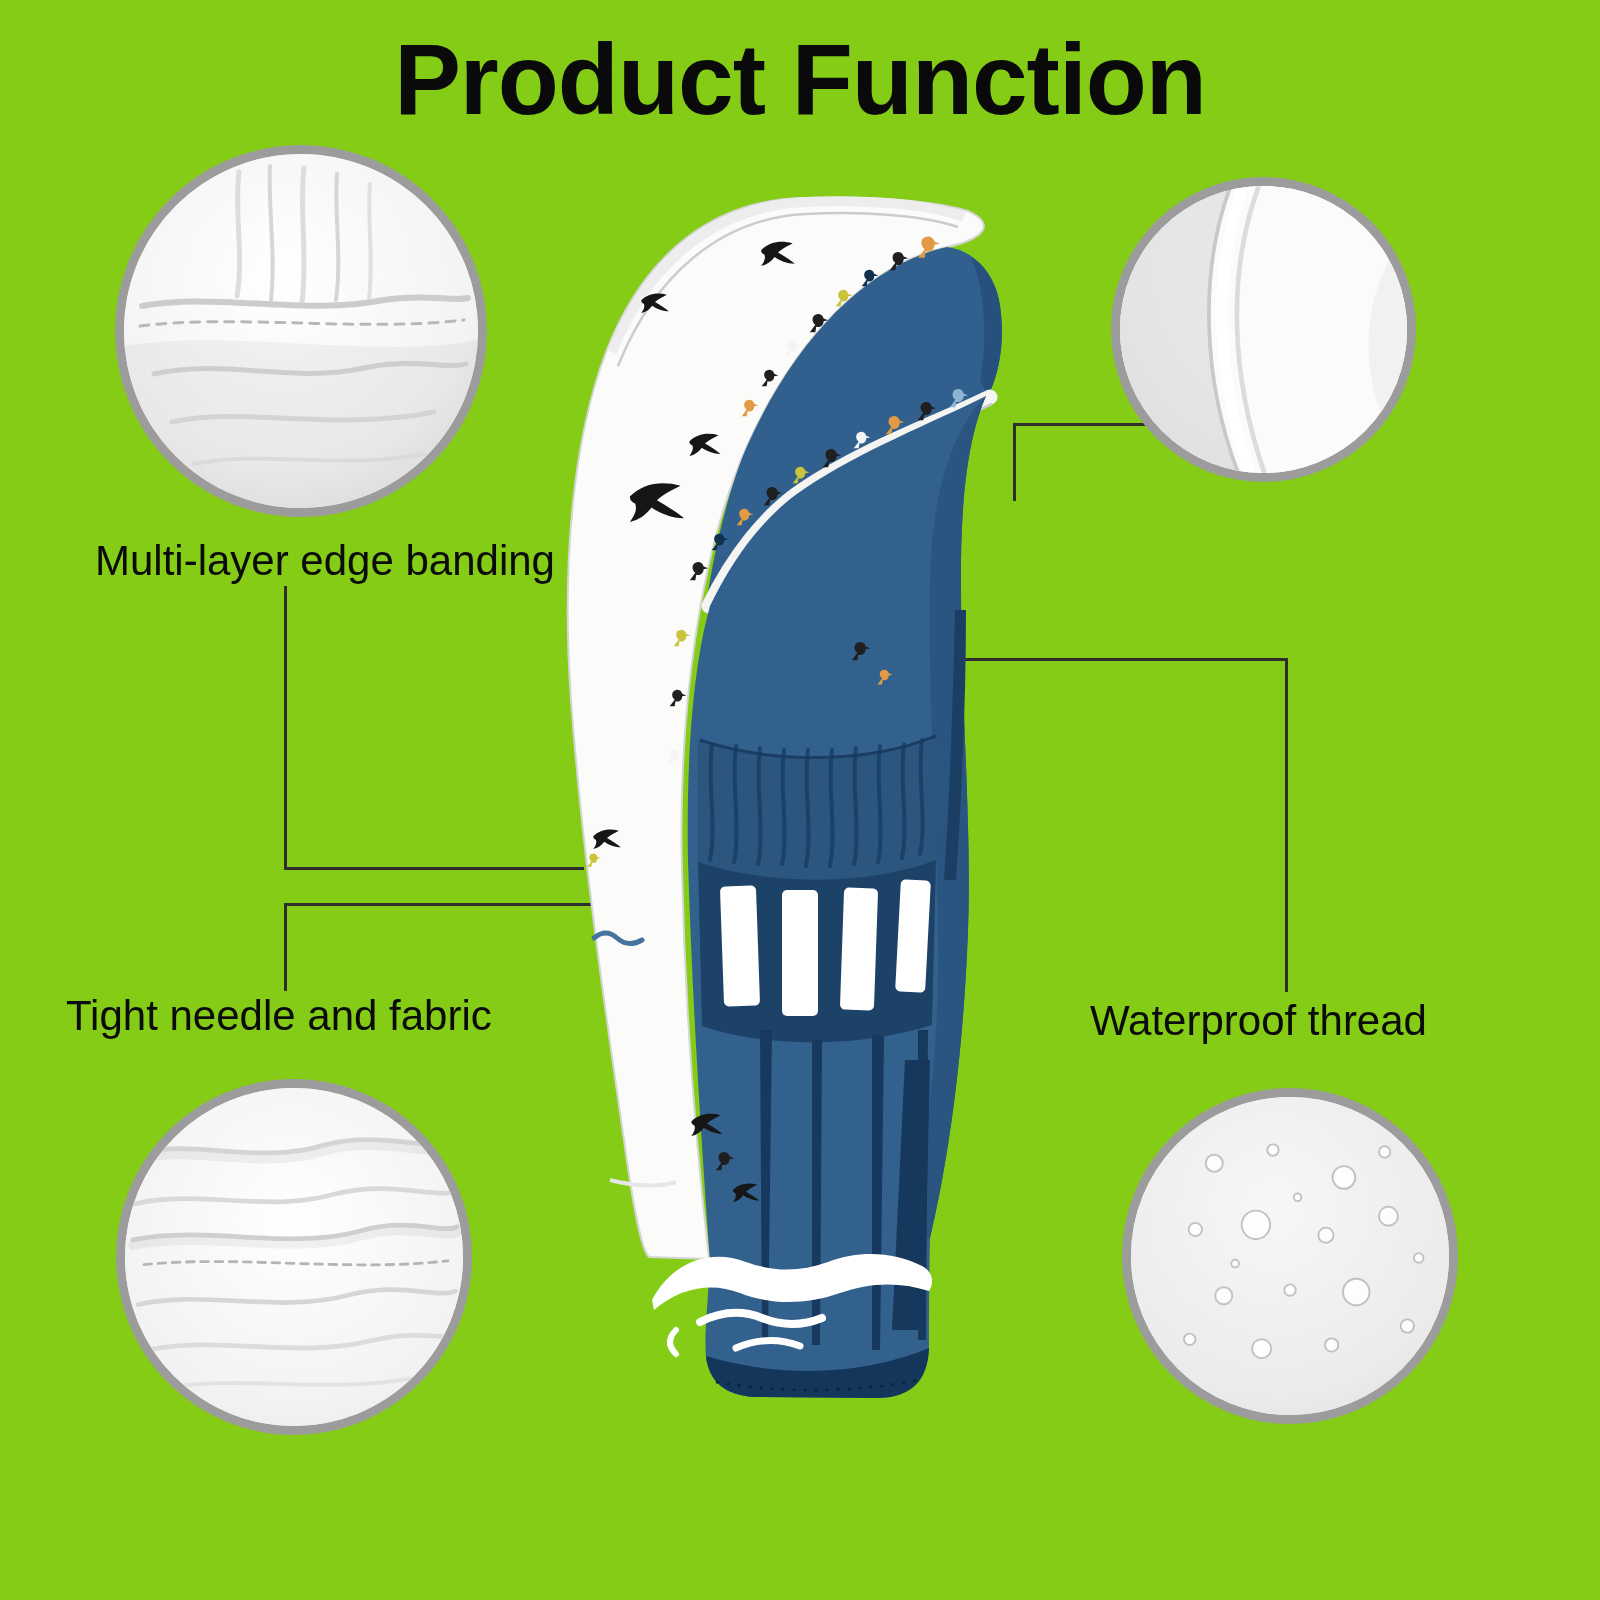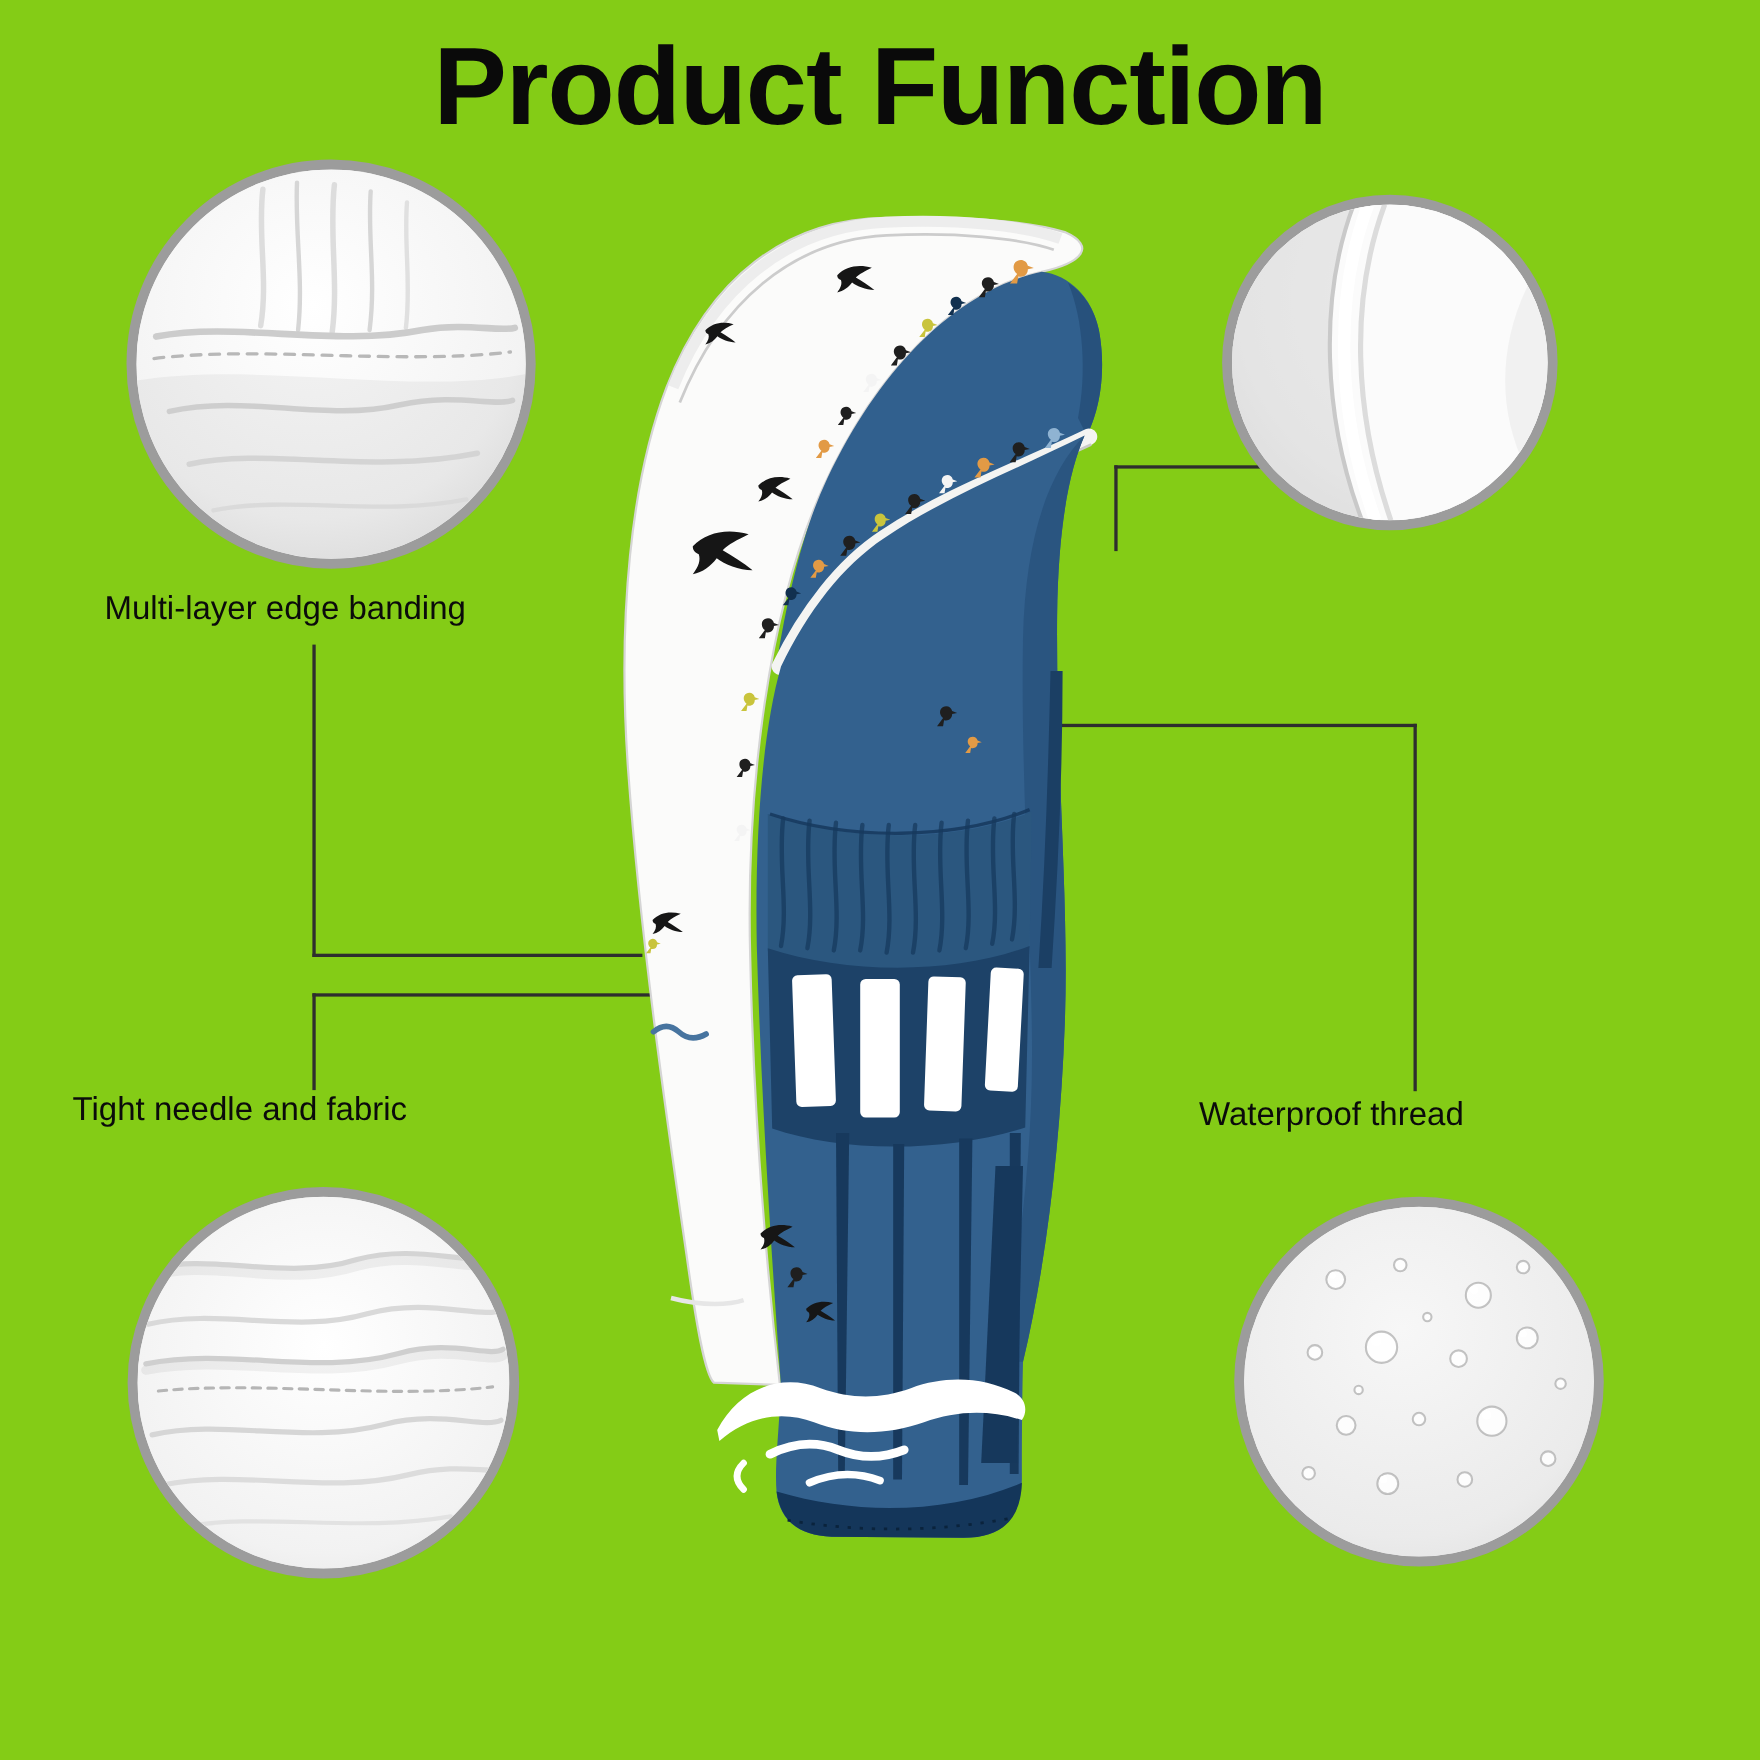--- a/index.html
+++ b/index.html
@@ -14,21 +14,21 @@
   .detail-circle{
     position:absolute;border-radius:50%;border:9px solid #9c9c9c;
     overflow:hidden;box-sizing:border-box;background:#f4f4f4;
   }
   .detail-circle svg{display:block;width:100%;height:100%;}
   .circle-1{left:115px;top:145px;width:372px;height:372px;}
   .circle-2{left:1111px;top:177px;width:305px;height:305px;}
   .circle-3{left:116px;top:1079px;width:356px;height:356px;}
   .circle-4{left:1122px;top:1088px;width:336px;height:336px;}
   .feature-label{
-    position:absolute;font-size:30px;font-weight:400;color:#0b0b0b;white-space:nowrap;
+    position:absolute;font-size:42px;font-weight:400;color:#0b0b0b;white-space:nowrap;
   }
   .label-1{left:95px;top:537px;}
   .label-2{left:1096px;top:516px;}
   .label-3{left:66px;top:992px;}
   .label-4{left:1090px;top:997px;}
   .line{position:absolute;background:#2e2e2e;}
   .product-svg{position:absolute;left:0;top:0;width:1600px;height:1600px;pointer-events:none;}
 </style>
 </head>
 <body>

